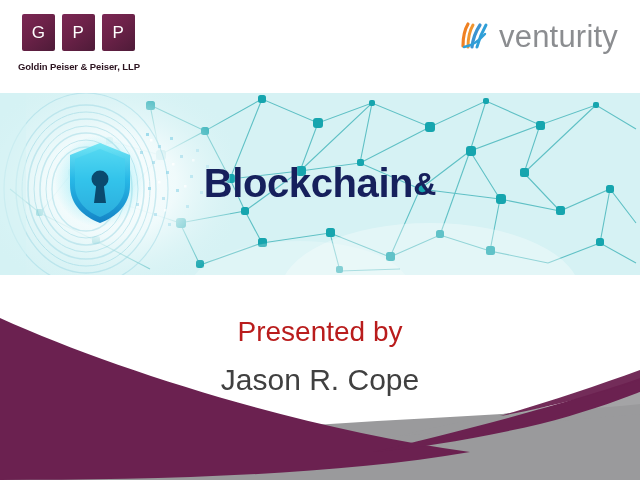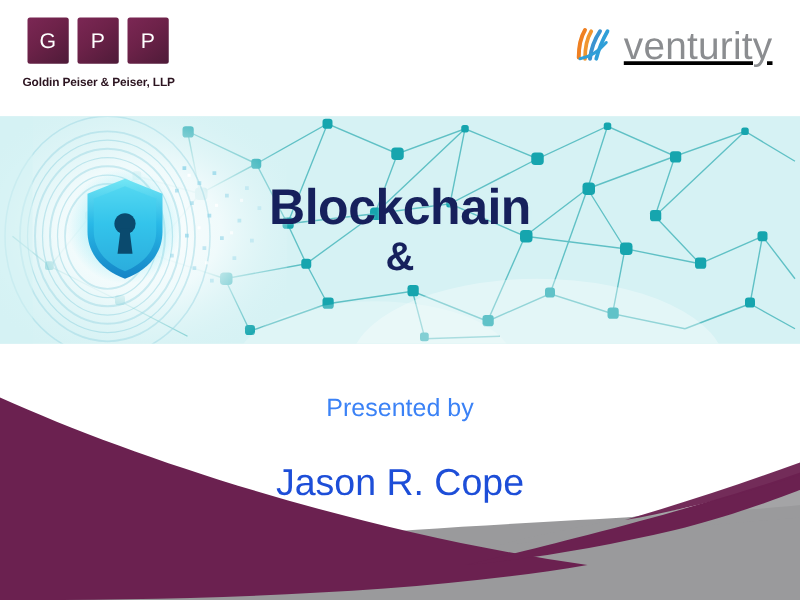--- a/index.html
+++ b/index.html
@@ -62,21 +62,20 @@
     white-space: nowrap;
   }
 
   .logo-venturity {
     position: absolute;
     right: 22px;
     top: 20px;
     display: flex;
     align-items: center;
     gap: 7px;
-    text-decoration: underline;
   }
   .vent-word {
     font-size: 31px;
     color: #8b8d90;
     letter-spacing: 0.2px;
     line-height: 1;
   }
 
   
   .banner {
@@ -103,21 +102,21 @@
     height: 182px;
   }
 
   .title-block {
     position: absolute;
     left: 0;
     top: 93px;
     width: 640px;
     height: 182px;
     display: flex;
-    flex-direction: column;
+    flex-direction: row;
     align-items: center;
     justify-content: center;
     text-align: center;
   }
   .title-line {
     color: #16205c;
     font-weight: bold;
     font-size: 40px;
     line-height: 1.03;
     letter-spacing: -0.4px;
@@ -133,29 +132,29 @@
 
   
   .presenter {
     position: absolute;
     left: 0;
     top: 315px;
     width: 640px;
     text-align: center;
   }
   .presented-by {
-    color: #3b82f6;
-    font-size: 20px;
+    color: #b91c1c;
+    font-size: 28px;
     line-height: 1.2;
   }
   .presenter-name {
-    color: #1d4ed8;
+    color: #404040;
     font-size: 30px;
     line-height: 1.2;
-    margin-top: 30px;
+    margin-top: 13px;
   }
 </style>
 </head>
 <body>
 
 <div class="slide">
 
   <div class="banner">
 
     <svg class="banner-net" viewBox="0 0 640 182">

